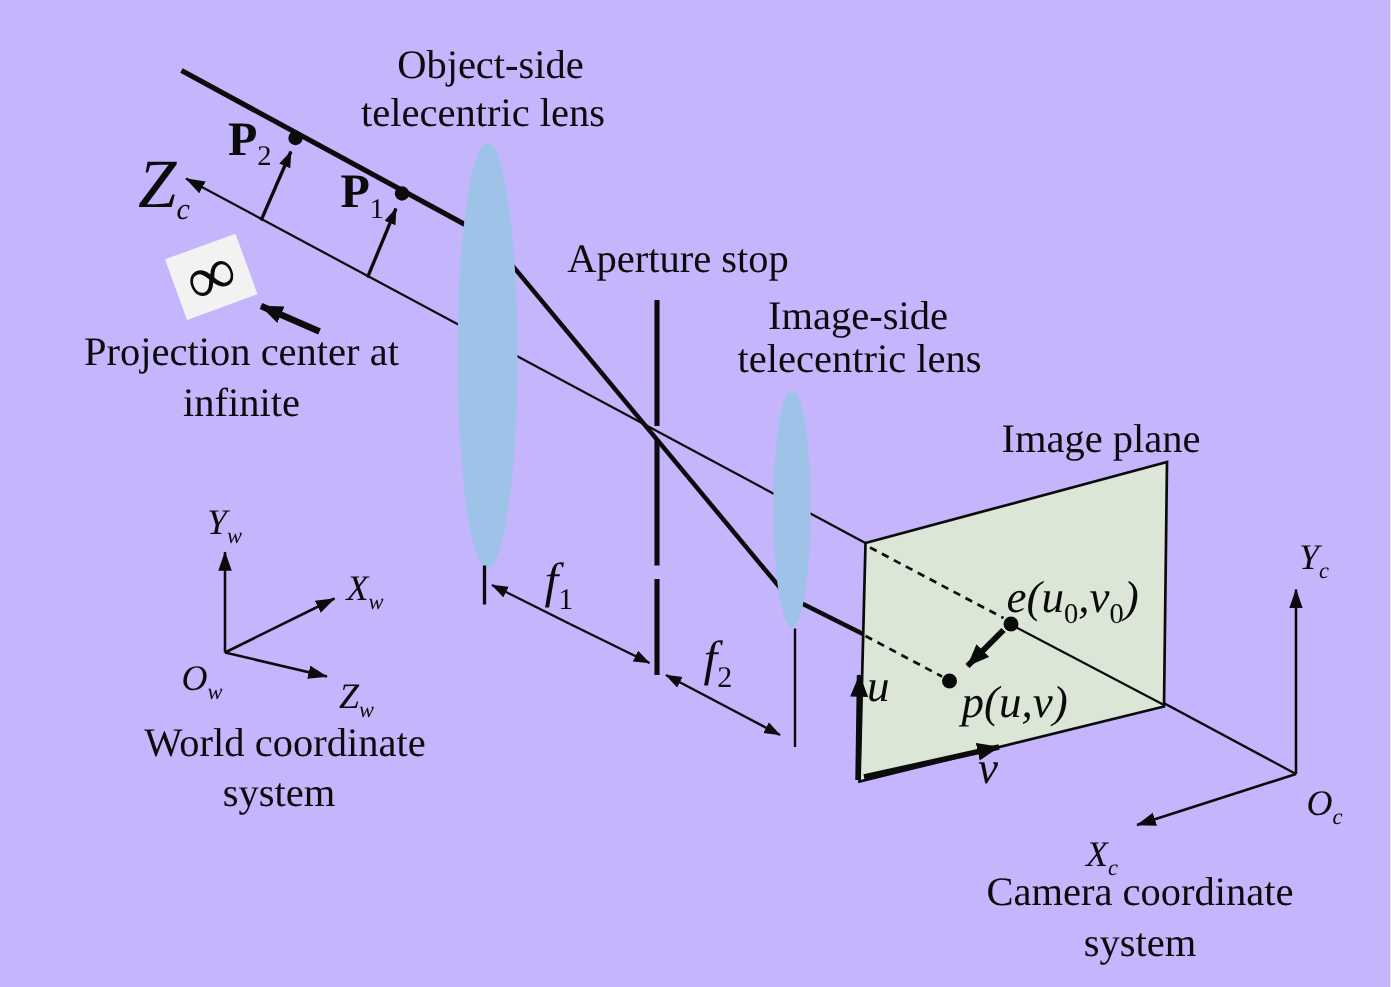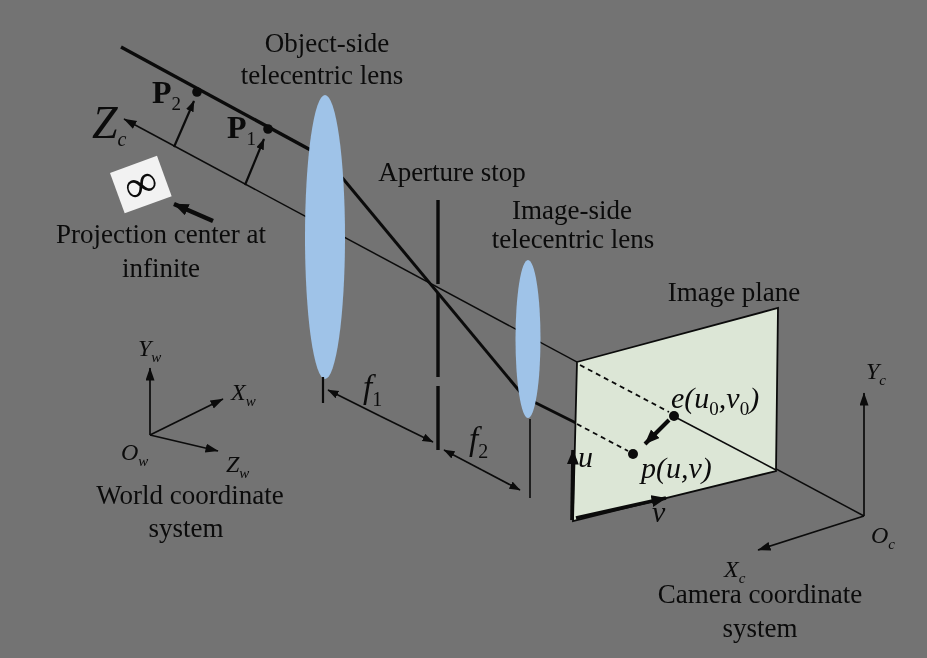--- a/index.html
+++ b/index.html
@@ -1,16 +1,16 @@
 <!DOCTYPE html>
 <html><head>
 <meta charset="utf-8">
 <style>
   html,body{margin:0;padding:0;background:#ffffff;}
-  #fig{position:relative;width:927px;height:658px;background:#737373;overflow:hidden;}
+  #fig{position:relative;width:927px;height:658px;background:#c4b5fd;overflow:hidden;}
   svg{position:absolute;left:0;top:0;}
   text{font-family:"Liberation Serif","DejaVu Serif",serif;fill:#0b0b0b;}
   .mid{text-anchor:middle;}
   .s27{font-size:27px;}
   .s46{font-size:46px;}
   .s32{font-size:32px;}
   .s33{font-size:33px;}
   .s30{font-size:30px;}
   .s24{font-size:24px;}
   .sub20{font-size:20px;}

